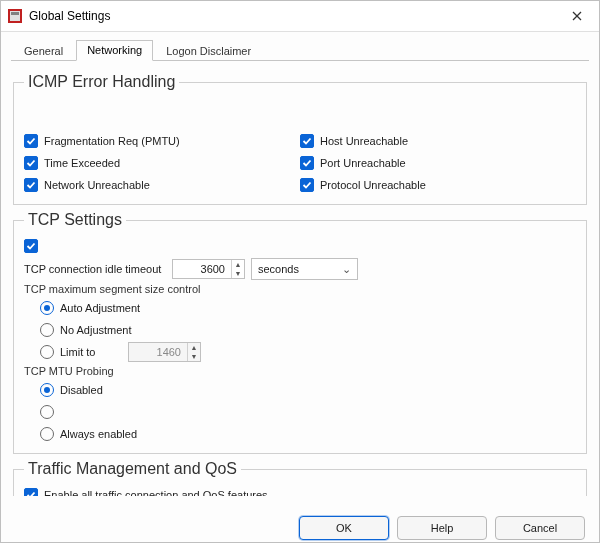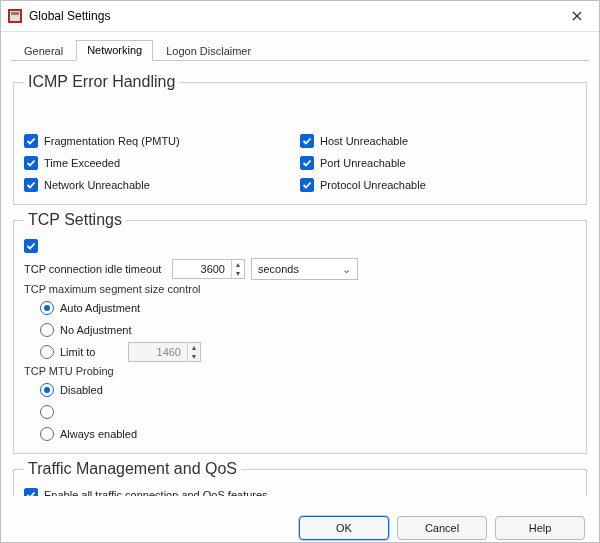--- a/index.html
+++ b/index.html
@@ -426,16 +426,16 @@
           </span>
           <span class="field-label">When an SNAT action changes, clear active connections that use that SNAT action</span>
         </div>
       </fieldset>
 
     </div>
   </div>
 
   <div class="footer">
     <div class="btn default">OK</div>
+    <div class="btn">Help</div>
     <div class="btn">Cancel</div>
-    <div class="btn">Help</div>
   </div>
 </div>
 
 </body></html>

